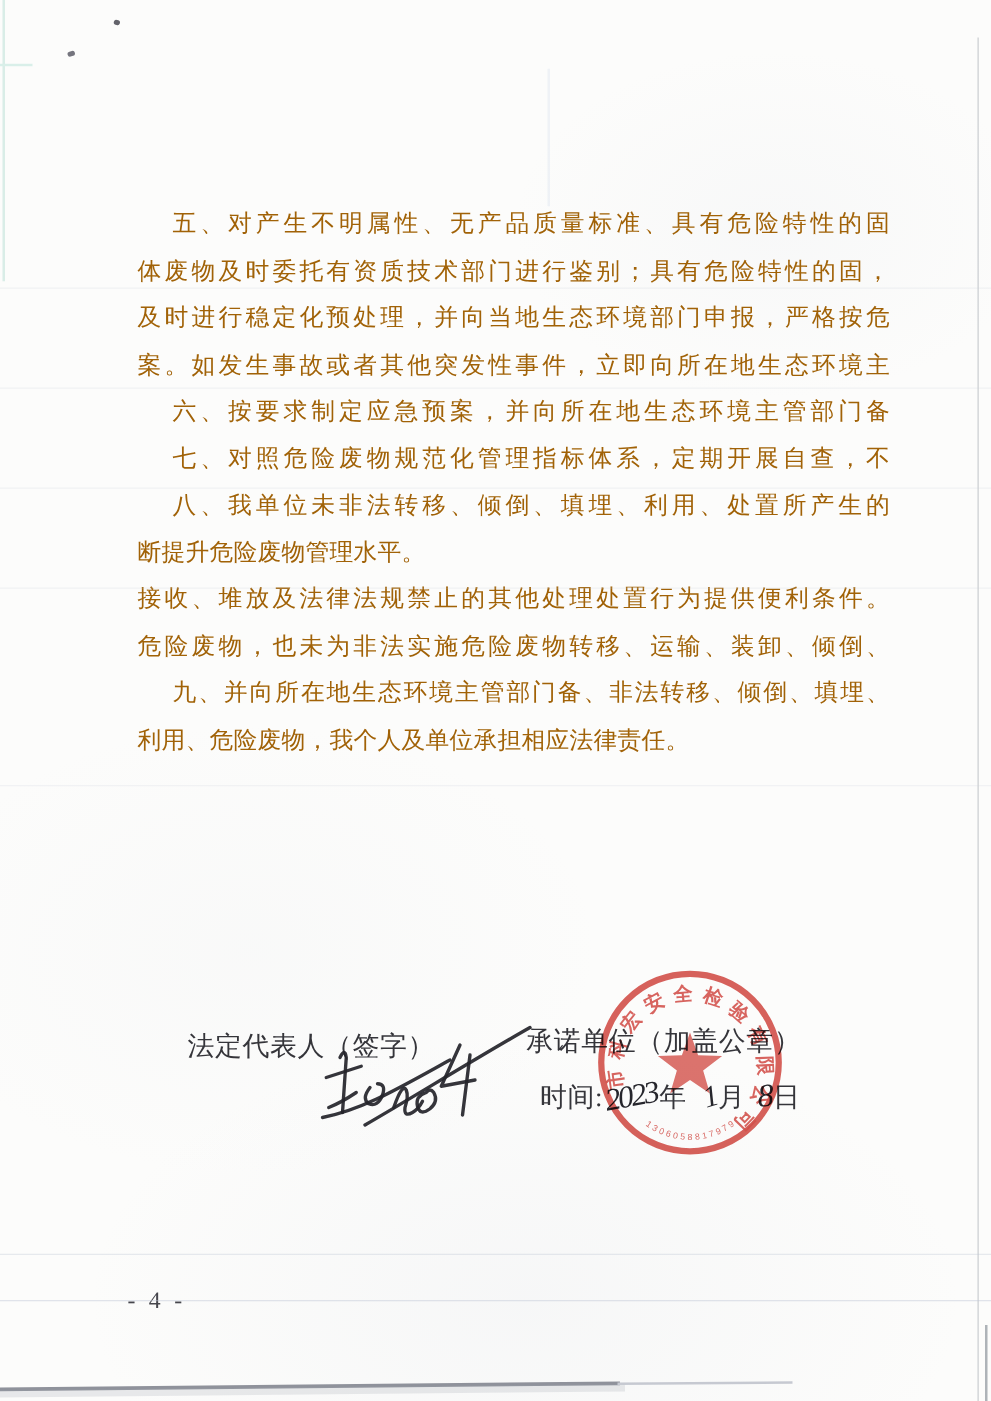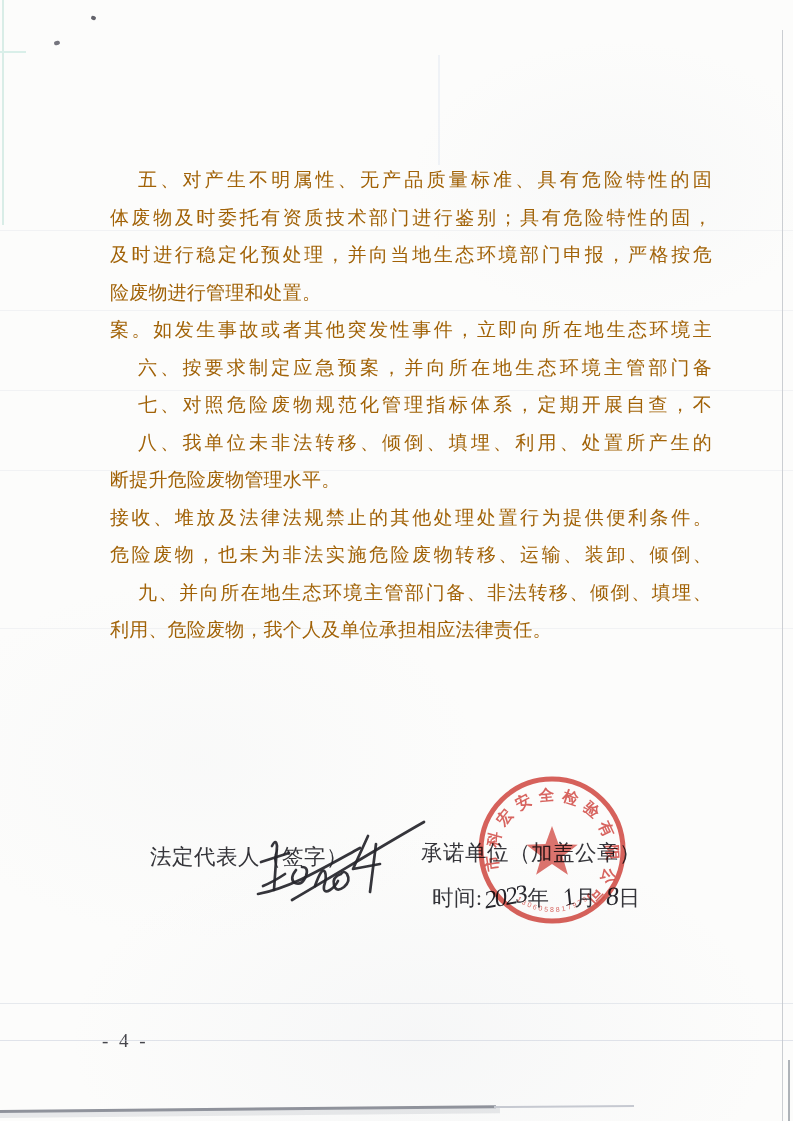--- a/index.html
+++ b/index.html
@@ -24,21 +24,21 @@
   
   #body-text{
     position:absolute;left:110px;top:163px;width:602px;
     color:#a16207;font-size:19px;letter-spacing:.2px;
   }
   .bline{height:37.5px;line-height:33px;white-space:nowrap;}
   .bline.fill{white-space:normal;text-align:justify;text-align-last:justify;}
   .bline.indent{text-indent:28px;}
 
   
-  .ptext{position:absolute;color:#35353a;font-size:21.5px;letter-spacing:.5px;white-space:nowrap;margin-top:20px;}
+  .ptext{position:absolute;color:#35353a;font-size:21.5px;letter-spacing:.5px;white-space:nowrap;}
   #sig-left{left:150px;top:822px;}
   #sig-right{left:421px;top:818px;z-index:2;}
   #time-line{left:432px;top:862px;z-index:2;}
   .hand{
     font-family:"Liberation Serif","DejaVu Serif",serif;
     font-style:italic;display:inline-block;color:#26262c;
     font-size:25px;letter-spacing:-2px;
     transform:rotate(-10deg);margin:0 1px -2px 2px;
   }
   .hand.day{transform:rotate(-4deg);font-size:26px;}
@@ -82,21 +82,20 @@
 </style>
 </head>
 <body>
 
 <div class="page">
 
   <div id="body-text">
       <div class="bline indent fill">五、对产生不明属性、无产品质量标准、具有危险特性的固</div>
       <div class="bline fill">体废物及时委托有资质技术部门进行鉴别；具有危险特性的固，</div>
       <div class="bline fill">及时进行稳定化预处理，并向当地生态环境部门申报，严格按危</div>
-      <div class="bline">险废物进行管理和处置。</div>
       <div class="bline fill">案。如发生事故或者其他突发性事件，立即向所在地生态环境主</div>
       <div class="bline indent fill">六、按要求制定应急预案，并向所在地生态环境主管部门备</div>
       <div class="bline indent fill">七、对照危险废物规范化管理指标体系，定期开展自查，不</div>
       <div class="bline indent fill">八、我单位未非法转移、倾倒、填埋、利用、处置所产生的</div>
       <div class="bline">断提升危险废物管理水平。</div>
       <div class="bline fill">接收、堆放及法律法规禁止的其他处理处置行为提供便利条件。</div>
       <div class="bline fill">危险废物，也未为非法实施危险废物转移、运输、装卸、倾倒、</div>
       <div class="bline indent fill">九、并向所在地生态环境主管部门备、非法转移、倾倒、填埋、</div>
       <div class="bline">利用、危险废物，我个人及单位承担相应法律责任。</div>
     </div>

